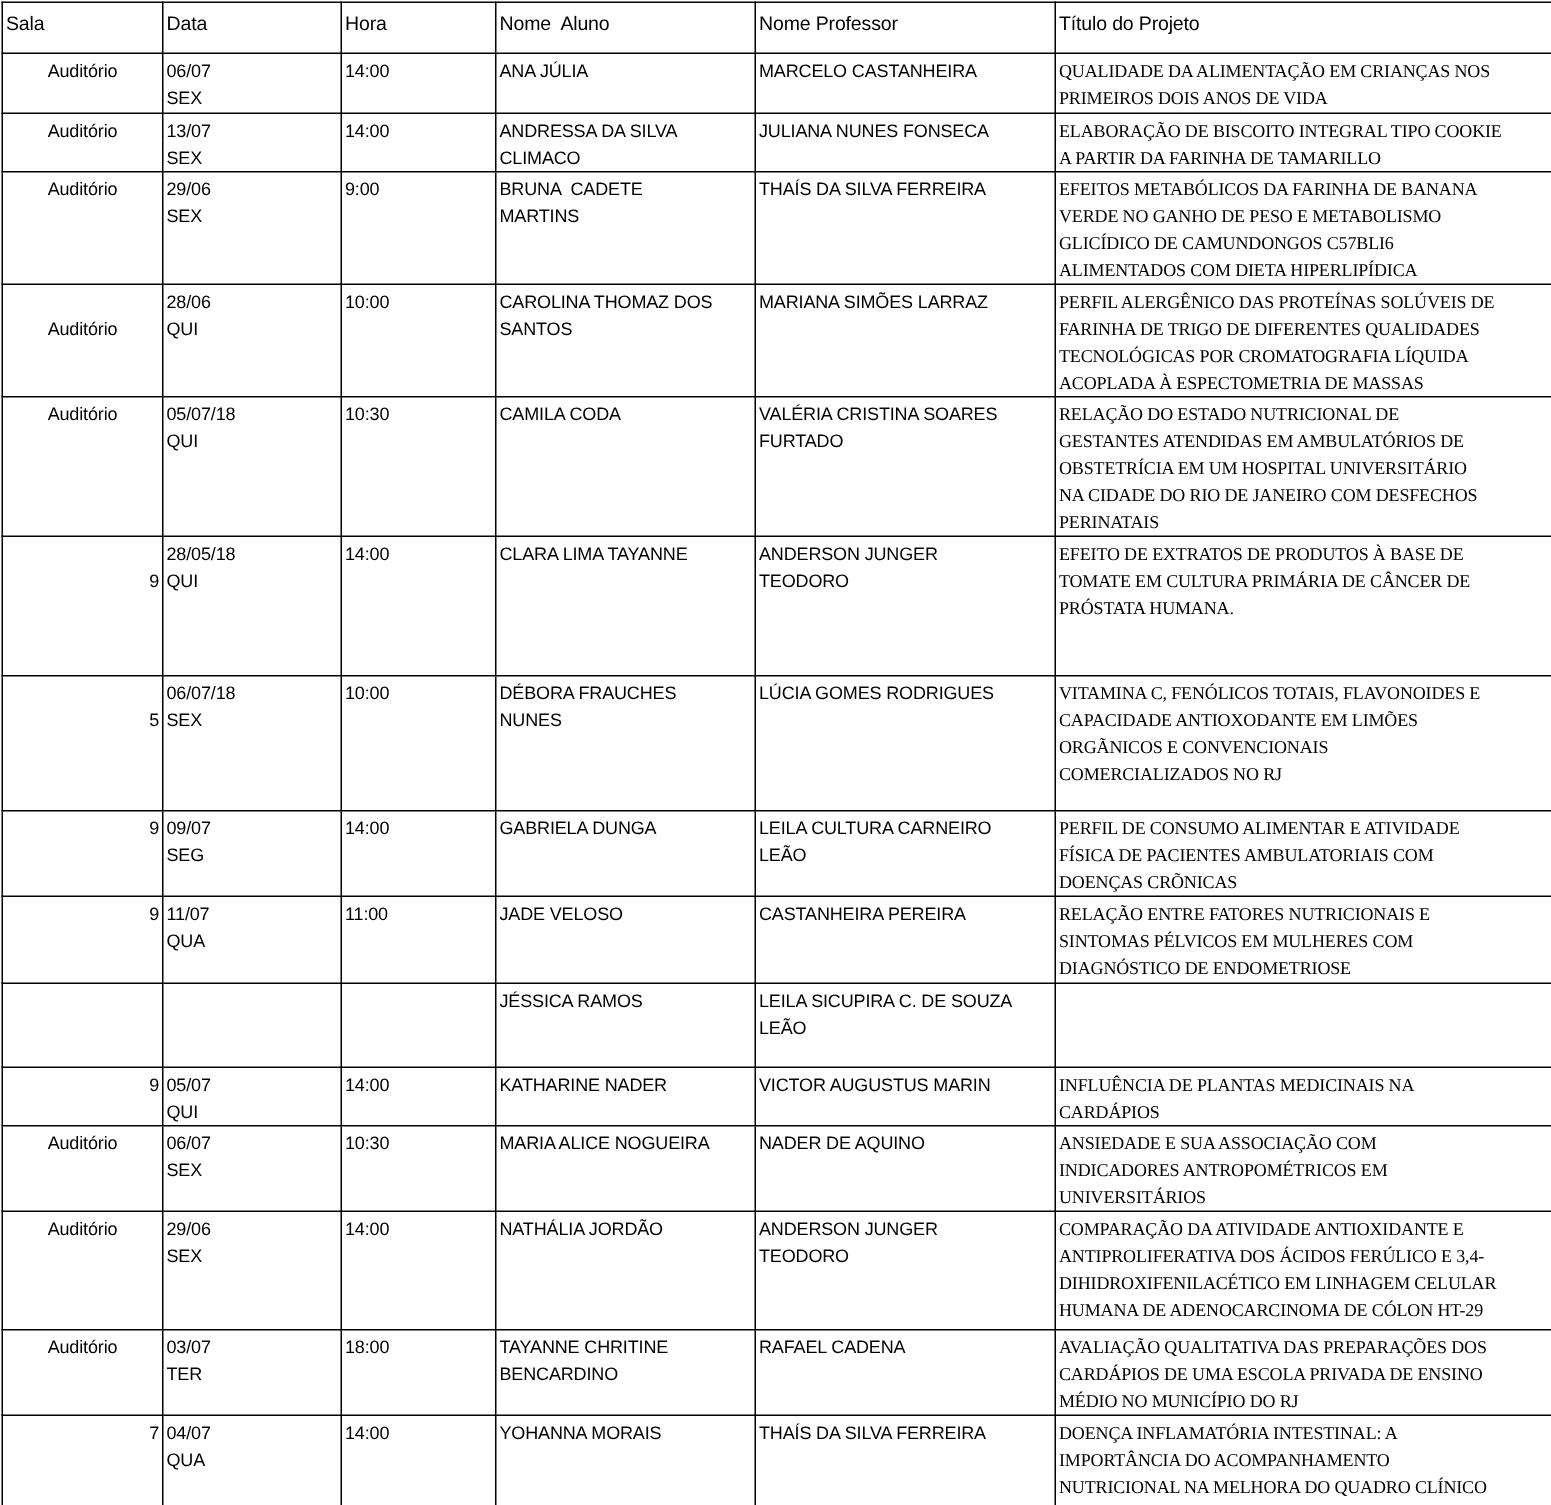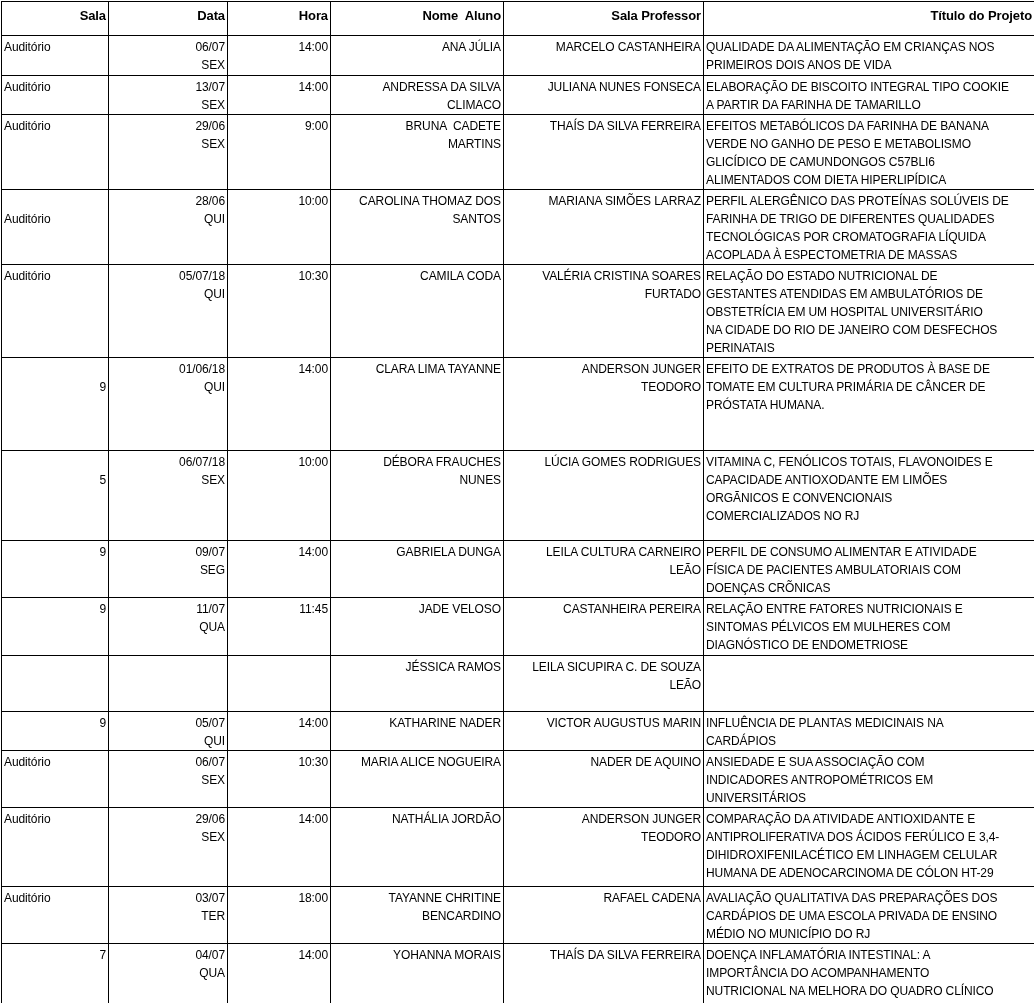--- a/index.html
+++ b/index.html
@@ -24,30 +24,30 @@
     vertical-align: top;
     overflow: hidden;
     white-space: pre-wrap;
     font-size: 12px;
     line-height: 18px;
     letter-spacing: -0.1px;
     padding: 2px 2px 0 2px;
     word-wrap: break-word;
   }
   table.schedule th {
-    font-weight: bold;
+    font-weight: normal;
     font-size: 13px;
-    text-align: right;
+    text-align: left;
     padding-top: 5px;
   }
   
-  td.c-sala-txt { text-align: left; padding-right: 4px; }
+  td.c-sala-txt { text-align: center; padding-right: 4px; }
   td.c-sala-num { text-align: right; padding-right: 9px; }
-  td.c-data, td.c-hora, td.c-aluno, td.c-prof { text-align: right; }
-  td.c-tit { text-align: left; padding-left: 7px; padding-right: 4px; }
+  td.c-data, td.c-hora, td.c-aluno, td.c-prof { text-align: left; }
+  td.c-tit { text-align: left; padding-left: 7px; padding-right: 4px; font-family: Liberation Serif, serif; }
   
   tr.rh  { height: 34px; }
   tr.r0  { height: 40px; }
   tr.r1  { height: 38px; }
   tr.r2  { height: 70px; }
   tr.r3  { height: 73px; }
   tr.r4  { height: 92px; }
   tr.r5  { height: 93px; }
   tr.r6  { height: 90px; }
   tr.r7  { height: 57px; }
@@ -71,21 +71,21 @@
     <col style="width:200px">
     <col style="width:331px">
   </colgroup>
 
   <tbody>
       <tr class="rh">
     <th>Sala</th>
     <th>Data</th>
     <th>Hora</th>
     <th>Nome  Aluno</th>
-    <th>Sala Professor</th>
+    <th>Nome Professor</th>
     <th>Título do Projeto</th>
   </tr>
 
   <tr class="r0">
     <td class="c-sala-txt">Auditório</td>
     <td class="c-data">06/07
 SEX</td>
     <td class="c-hora">14:00</td>
     <td class="c-aluno">ANA JÚLIA</td>
     <td class="c-prof">MARCELO CASTANHEIRA</td>
@@ -145,21 +145,21 @@
     <td class="c-tit">RELAÇÃO DO ESTADO NUTRICIONAL DE
 GESTANTES ATENDIDAS EM AMBULATÓRIOS DE
 OBSTETRÍCIA EM UM HOSPITAL UNIVERSITÁRIO
 NA CIDADE DO RIO DE JANEIRO COM DESFECHOS
 PERINATAIS</td>
   </tr>
 
   <tr class="r5">
     <td class="c-sala-num">
 9</td>
-    <td class="c-data">01/06/18
+    <td class="c-data">28/05/18
 QUI</td>
     <td class="c-hora">14:00</td>
     <td class="c-aluno">CLARA LIMA TAYANNE</td>
     <td class="c-prof">ANDERSON JUNGER
 TEODORO</td>
     <td class="c-tit">EFEITO DE EXTRATOS DE PRODUTOS À BASE DE
 TOMATE EM CULTURA PRIMÁRIA DE CÂNCER DE
 PRÓSTATA HUMANA.</td>
   </tr>
 
@@ -188,21 +188,21 @@
 LEÃO</td>
     <td class="c-tit">PERFIL DE CONSUMO ALIMENTAR E ATIVIDADE
 FÍSICA DE PACIENTES AMBULATORIAIS COM
 DOENÇAS CRÕNICAS</td>
   </tr>
 
   <tr class="r8">
     <td class="c-sala-num">9</td>
     <td class="c-data">11/07
 QUA</td>
-    <td class="c-hora">11:45</td>
+    <td class="c-hora">11:00</td>
     <td class="c-aluno">JADE VELOSO</td>
     <td class="c-prof">CASTANHEIRA PEREIRA</td>
     <td class="c-tit">RELAÇÃO ENTRE FATORES NUTRICIONAIS E
 SINTOMAS PÉLVICOS EM MULHERES COM
 DIAGNÓSTICO DE ENDOMETRIOSE</td>
   </tr>
 
   <tr class="r9">
     <td class="c-sala-num"></td>
     <td class="c-data"></td>

